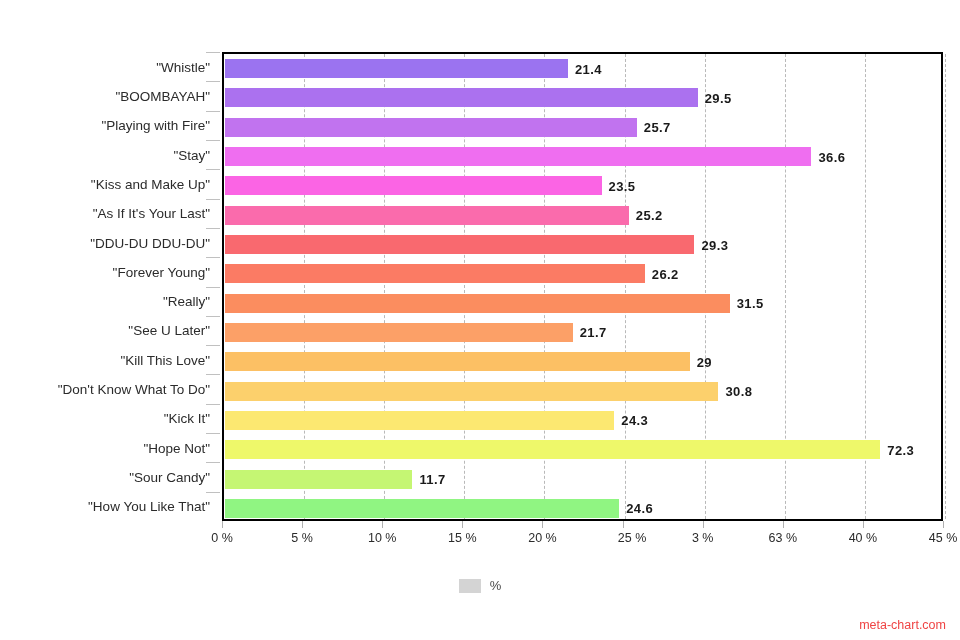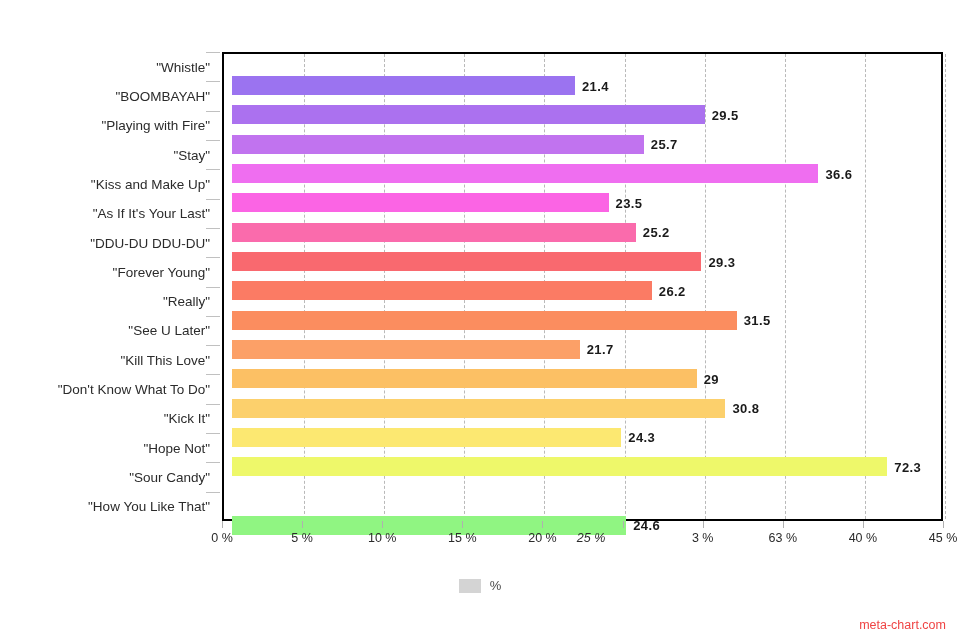--- a/index.html
+++ b/index.html
@@ -58,24 +58,23 @@
     top: 0;
     width: 0;
     height: 100%;
     border-left: 1px dashed #b9b9b9;
   }
   .gridline.zero-line { border-left: none; }
 
   
   #bars-layer {
     position: absolute;
-    left: 8px; top: 0;
+    left: 1px; top: 0;
     width: 100%;
     height: 100%;
-    margin-top: 17px;
   }
   .bar-row {
     position: absolute;
     left: 0;
     width: 100%;
   }
   .bar {
     position: absolute;
     left: 0;
     top: 0;
@@ -297,20 +296,24 @@
           <span class="bar-value" style="left: 500.484px;">30.8</span>
         </div>
         <div class="bar-row" style="top: 356.906px; height: 19px;">
           <div class="bar" style="width: 389.34px; background: rgb(252, 232, 113);"></div>
           <span class="bar-value" style="left: 396.34px;">24.3</span>
         </div>
         <div class="bar-row" style="top: 386.219px; height: 19px;">
           <div class="bar" style="width: 655.309px; background: rgb(238, 248, 106);"></div>
           <span class="bar-value" style="left: 662.309px;">72.3</span>
         </div>
+        <div class="bar-row" style="top: 415.531px; height: 19px;">
+          <div class="bar" style="width: 187.46px; background: rgb(197, 246, 115);"></div>
+          <span class="bar-value" style="left: 194.46px;">11.7</span>
+        </div>
         <div class="bar-row" style="top: 444.844px; height: 19px; padding-left: 27px;">
           <div class="bar" style="width: 394.147px; background: rgb(144, 245, 130);"></div>
           <span class="bar-value" style="left: 401.147px;">24.6</span>
         </div>
       </div>
   </div>
 
   <div id="x-axis-ticks">
       <div class="x-tick" style="left: 0px;"></div>
       <div class="x-tick" style="left: 80.1111px;"></div>
@@ -322,21 +325,21 @@
       <div class="x-tick" style="left: 560.778px;"></div>
       <div class="x-tick" style="left: 640.889px;"></div>
       <div class="x-tick" style="left: 721px;"></div>
     </div>
   <div id="x-axis-labels">
       <div class="x-label" style="left: 222px;">0 %</div>
       <div class="x-label" style="left: 302.111px;">5 %</div>
       <div class="x-label" style="left: 382.222px;">10 %</div>
       <div class="x-label" style="left: 462.333px;">15 %</div>
       <div class="x-label" style="left: 542.444px;">20 %</div>
-      <div class="x-label" style="left: 591px; font-style: italic;">25 %</div>
+      <div class="x-label" style="left: 632px;">25 %</div>
       <div class="x-label" style="left: 702.667px;">3 %</div>
       <div class="x-label" style="left: 782.778px;">63 %</div>
       <div class="x-label" style="left: 862.889px;">40 %</div>
       <div class="x-label" style="left: 943px;">45 %</div>
     </div>
 
   <div id="legend">
     <span id="legend-swatch" style="background: rgb(212, 212, 212);"></span>
     <span id="legend-label">%</span>
   </div>

